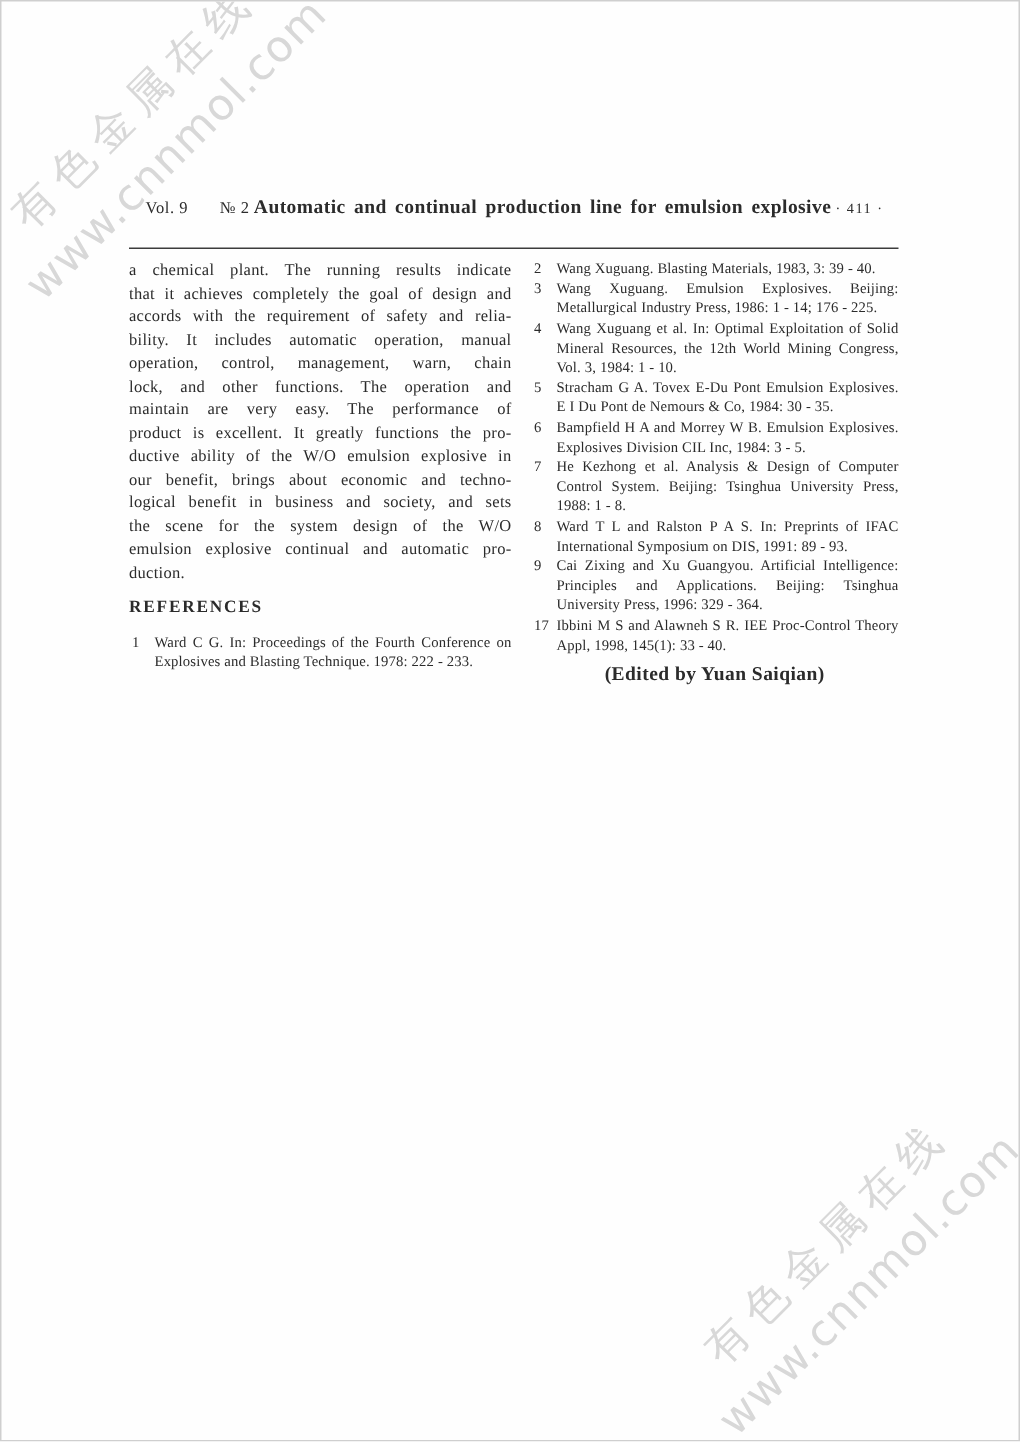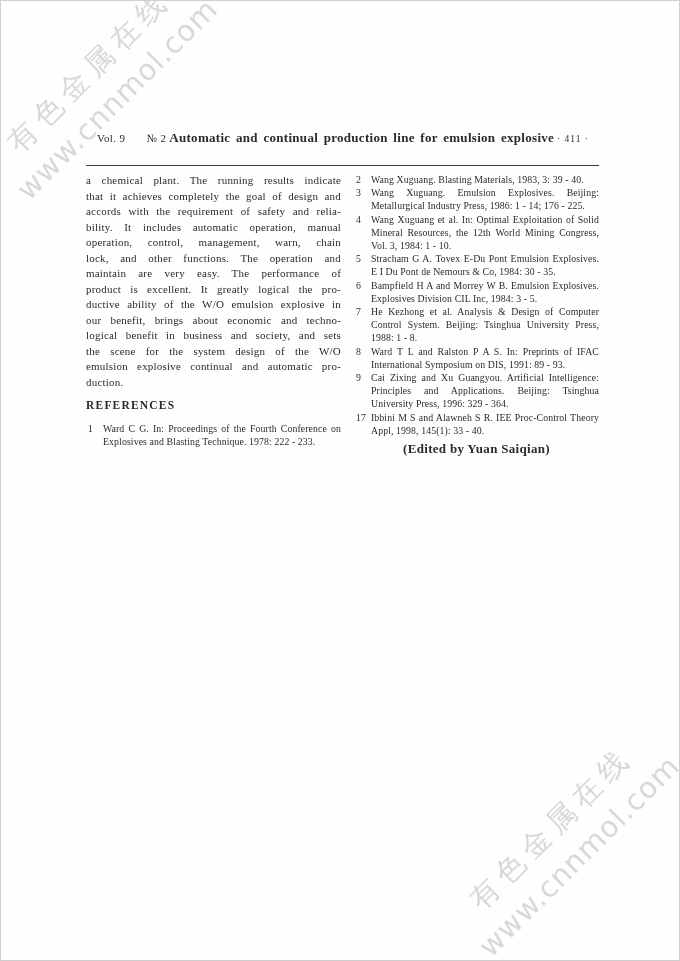--- a/index.html
+++ b/index.html
@@ -161,21 +161,21 @@
             <div class="para-line">accords with the requirement of safety and relia-</div>
 
             <div class="para-line">bility. It includes automatic operation, manual</div>
 
             <div class="para-line">operation, control, management, warn, chain</div>
 
             <div class="para-line">lock, and other functions. The operation and</div>
 
             <div class="para-line">maintain are very easy. The performance of</div>
 
-            <div class="para-line">product is excellent. It greatly logical the pro-</div>
+            <div class="para-line">product is excellent. It greatly functions the pro-</div>
 
             <div class="para-line">ductive ability of the W/O emulsion explosive in</div>
 
             <div class="para-line">our benefit, brings about economic and techno-</div>
 
             <div class="para-line">logical benefit in business and society, and sets</div>
 
             <div class="para-line">the scene for the system design of the W/O</div>
 
             <div class="para-line">emulsion explosive continual and automatic pro-</div>

